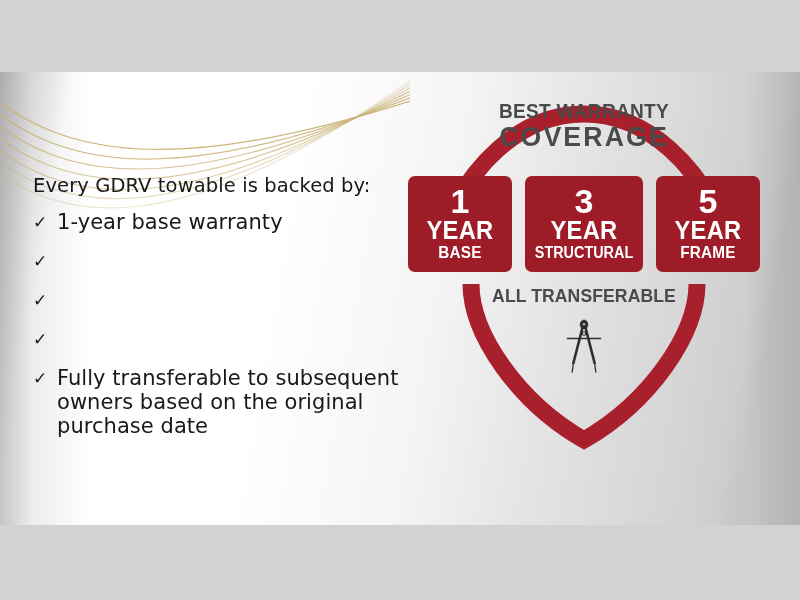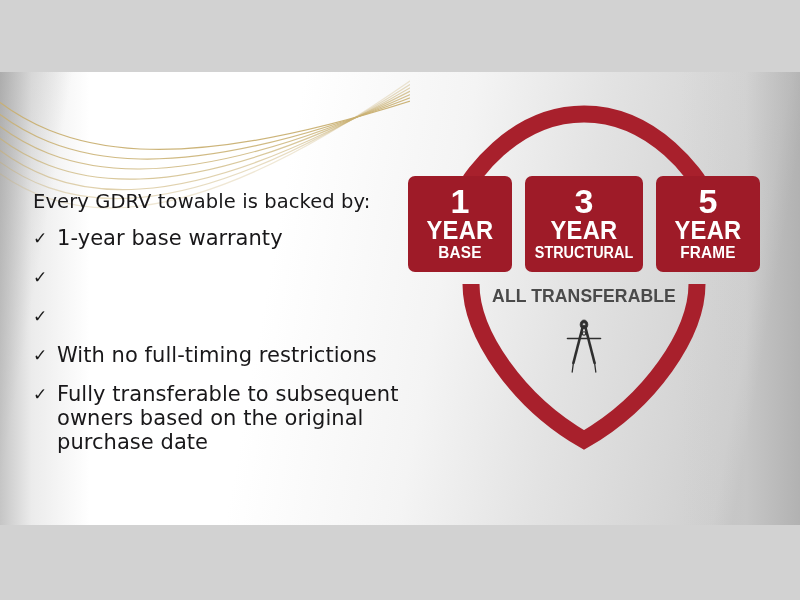--- a/index.html
+++ b/index.html
@@ -71,21 +71,21 @@
     left: 33px;
     top: 102px;
     width: 400px;
   }
   .copy-head {
     font-family: "DejaVu Sans", sans-serif;
     font-size: 19.5px;
     font-weight: 400;
     color: #19181a;
     letter-spacing: .1px;
-    margin: 16px 0 13px 0;
+    margin: 0 0 13px 0;
     white-space: nowrap;
   }
   .bullets {
     list-style: none;
     margin: 0;
     padding: 0;
   }
   .bullet {
     display: flex;
     align-items: flex-start;
@@ -254,38 +254,41 @@
           <span class="bullet-text">1-year base warranty</span>
         </li>
         <li class="bullet">
           <span class="check">✓</span>
         </li>
         <li class="bullet">
           <span class="check">✓</span>
         </li>
         <li class="bullet">
           <span class="check">✓</span>
-          <span class="bullet-text">With no full-timing restrictions</span>
         </li>
         <li class="bullet">
           <span class="check">✓</span>
           <span class="bullet-text">Fully transferable to subsequent owners based on the original purchase date</span>
         </li>
       </ul>
     </div>
 
     <div class="badge">
 
       <svg class="badge-svg" viewBox="0 0 372 400" aria-hidden="true">
 
         <path d="M70,190 L70,112 C70,112 112,42 186,42 C260,42 302,112 302,112 L302,190" fill="none" stroke="#a8202c" stroke-width="17" stroke-linecap="butt"></path>
 
         <path d="M73,212 C73,262 120,330 186,368 C252,330 299,262 299,212" fill="none" stroke="#a8202c" stroke-width="17" stroke-linecap="butt"></path>
       </svg>
 
+      <div class="badge-title">
+        <div class="title-top">BEST WARRANTY</div>
+        <div class="title-bottom">COVERAGE</div>
+      </div>
 
       <div class="boxes">
         <div class="box box-1">
           <div class="box-num">1</div>
           <div class="box-year">YEAR</div>
           <div class="box-kind">BASE</div>
         </div>
         <div class="box box-2">
           <div class="box-num">3</div>
           <div class="box-year">YEAR</div>

